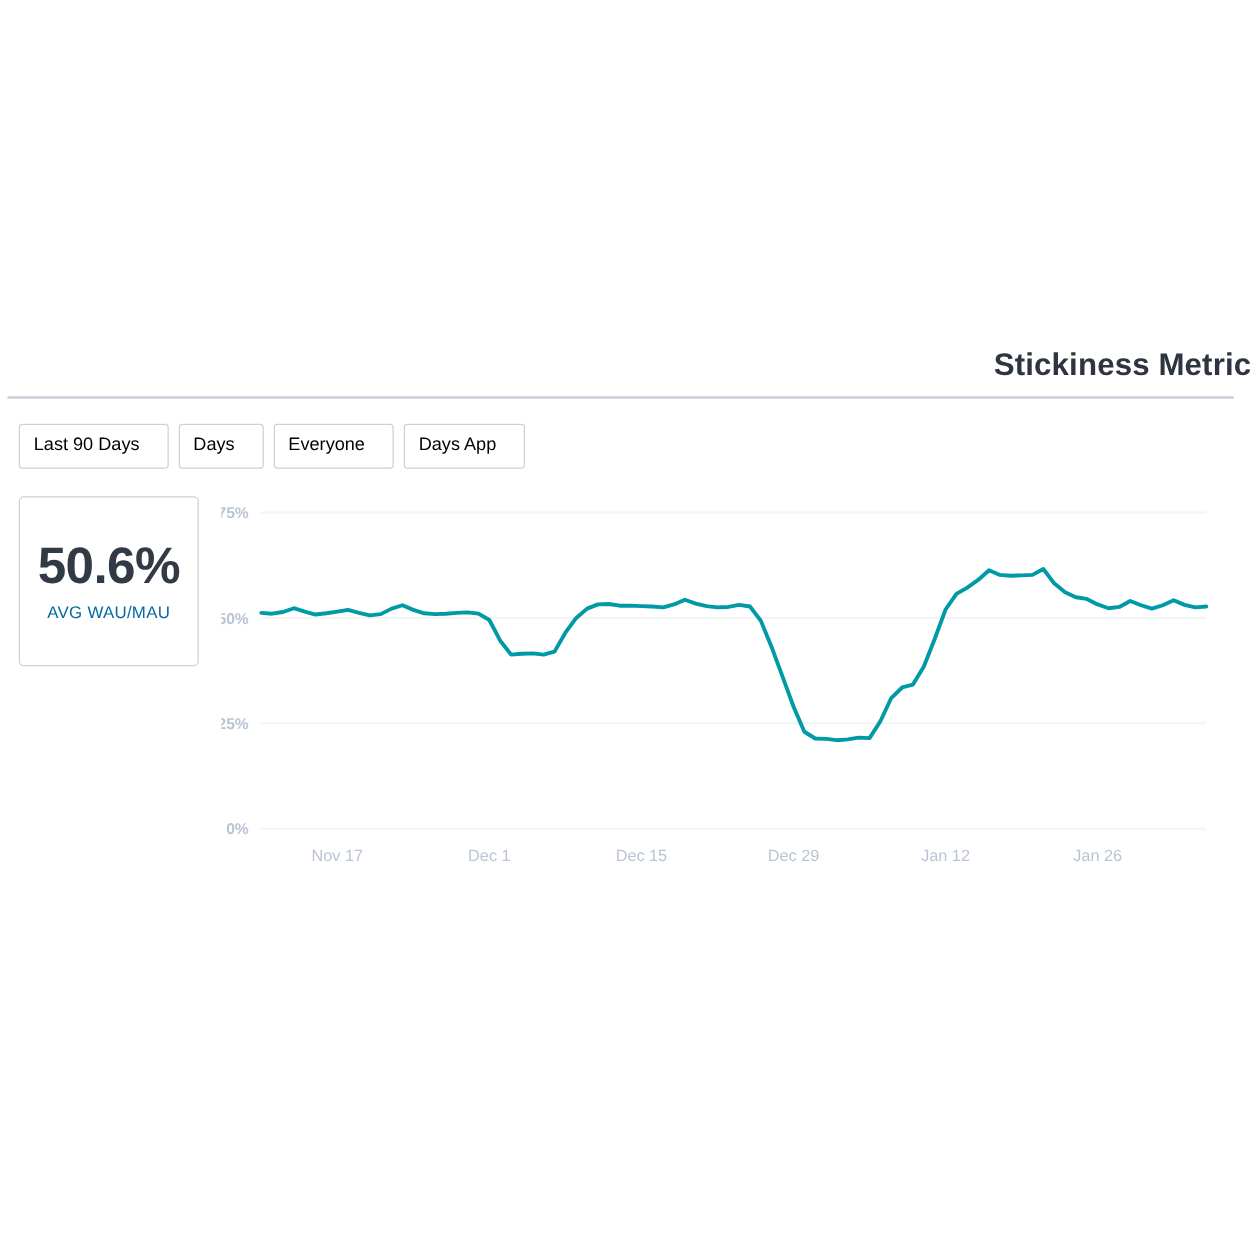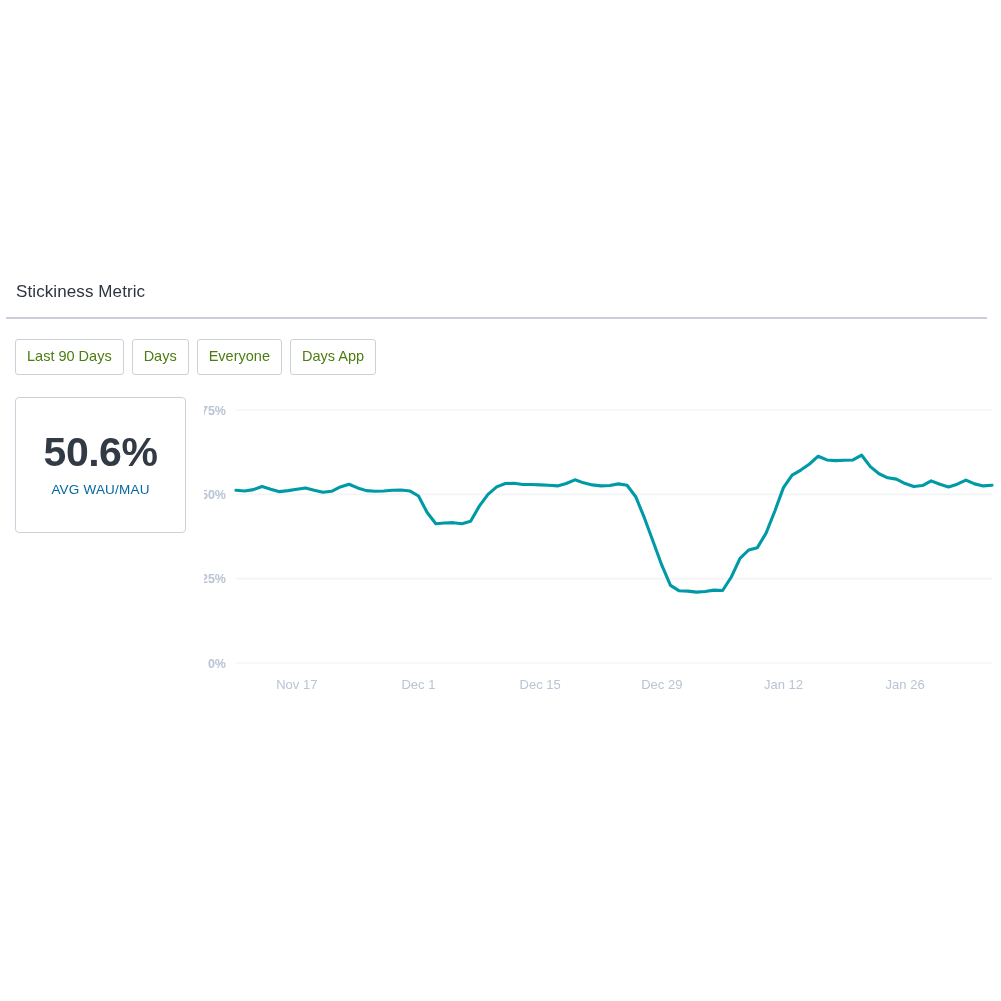--- a/index.html
+++ b/index.html
@@ -13,60 +13,61 @@
     position: relative;
     width: 1001px; height: 1001px;
     background: #ffffff;
   }
   .panel {
     position: absolute;
     left: 0; top: 278px;
     width: 1001px;
   }
   .panel-title {
-    font-size: 17px;
+    font-size: 25px;
     color: #2e3440;
     letter-spacing: 0.1px;
     padding: 0 0 0 16px;
     line-height: 28px;
-    font-weight: 400;
+    font-weight: 700;
     white-space: nowrap;
+    text-align: right;
   }
   .divider {
     margin-top: 11px;
     height: 2px;
     width: 981px;
     margin-left: 6px;
     background: #c9ced8;
   }
   .filter-row {
     display: flex;
     align-items: center;
     gap: 8px;
     padding: 20px 0 0 15px;
   }
   .filter-btn {
     background: #ffffff;
     border: 1px solid #ccd1d9;
     border-radius: 3px;
-    color: #4d7c0f;
+    color: #000000;
     font-size: 14.5px;
     line-height: 1;
-    padding: 9px 11px 10px 11px;
+    padding: 9px 22px 10px 11px;
     white-space: nowrap;
     cursor: pointer;
     box-sizing: border-box;
   }
   .body-row {
     display: flex;
     align-items: flex-start;
     padding: 22px 0 0 0;
   }
   .metric-card {
-    width: 171px;
+    width: 144px;
     height: 136px;
     margin-left: 15px;
     border: 1px solid #ccd1d9;
     border-radius: 4px;
     background: #ffffff;
     box-sizing: border-box;
     display: flex;
     flex-direction: column;
     align-items: center;
     justify-content: center;

